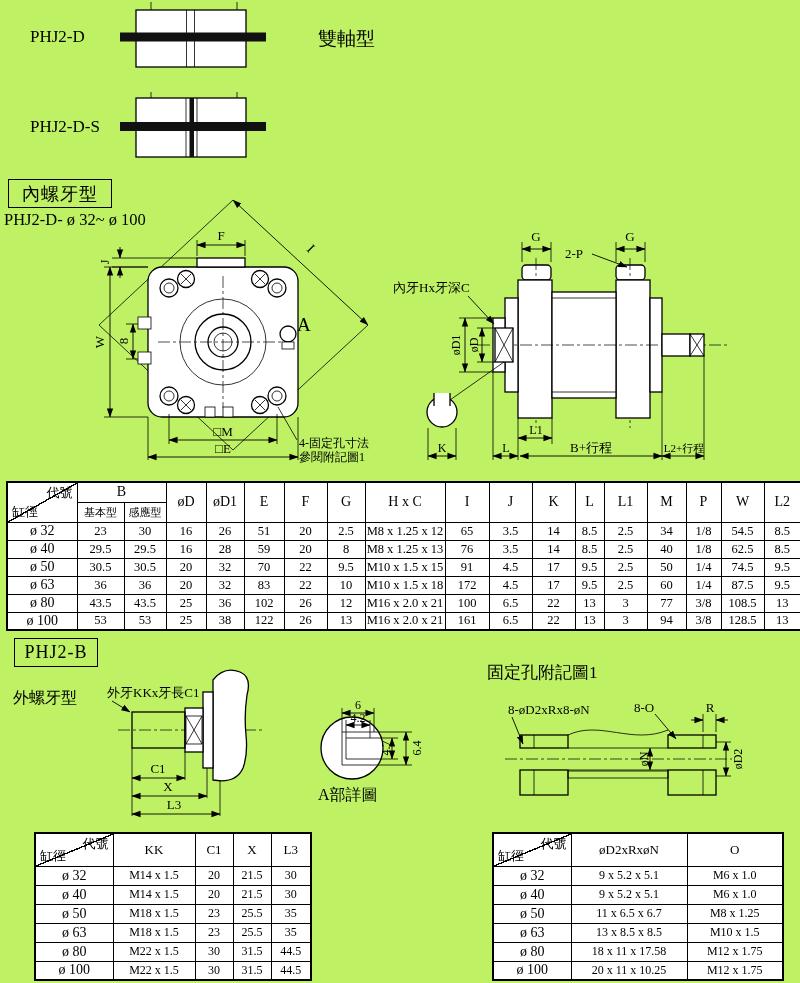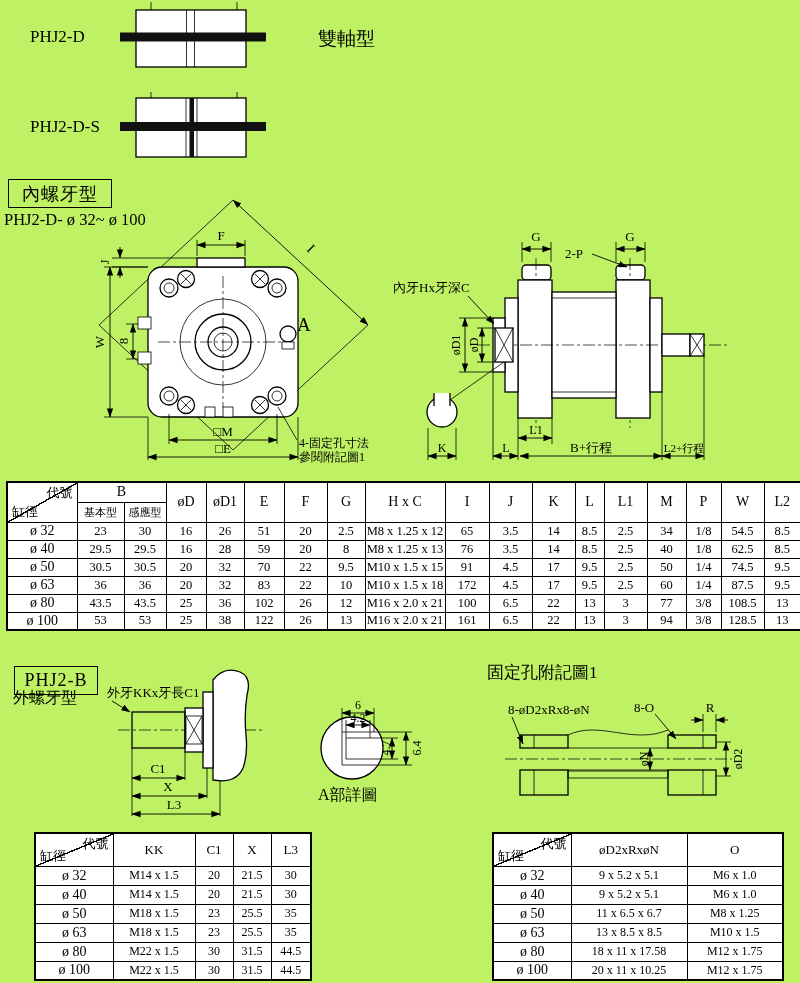--- a/index.html
+++ b/index.html
@@ -463,21 +463,21 @@
       <text class="t13 mid" x="710" y="62">R</text>
 
       <path class="dim" d="M650,98 V120" marker-start="url(#mkb)" marker-end="url(#mkb)"></path>
       <text class="t12 mid" x="644" y="113" transform="rotate(-90 644 109)">øN</text>
       <path class="lnt" d="M716,92 H731 M716,126 H731"></path>
       <path class="dim" d="M726,92 V126" marker-start="url(#mkb)" marker-end="url(#mkb)"></path>
       <text class="t12 mid" x="738" y="113" transform="rotate(-90 738 109)">øD2</text>
     </g>
   </svg>
 
-  <div class="abs secbox" style="left:14px;top:666px;width:82px;height:27px;">PHJ2-B</div>
+  <div class="abs secbox" style="left:14px;top:638px;width:82px;height:27px;">PHJ2-B</div>
   <div class="abs lbl t16" style="left:13px;top:688px;">外螺牙型</div>
 
   <table class="small-table kk-table">
     <colgroup>
       <col style="width:78px">
         <col style="width:82px">
         <col style="width:38px">
         <col style="width:38px">
         <col style="width:40px">
     </colgroup>

